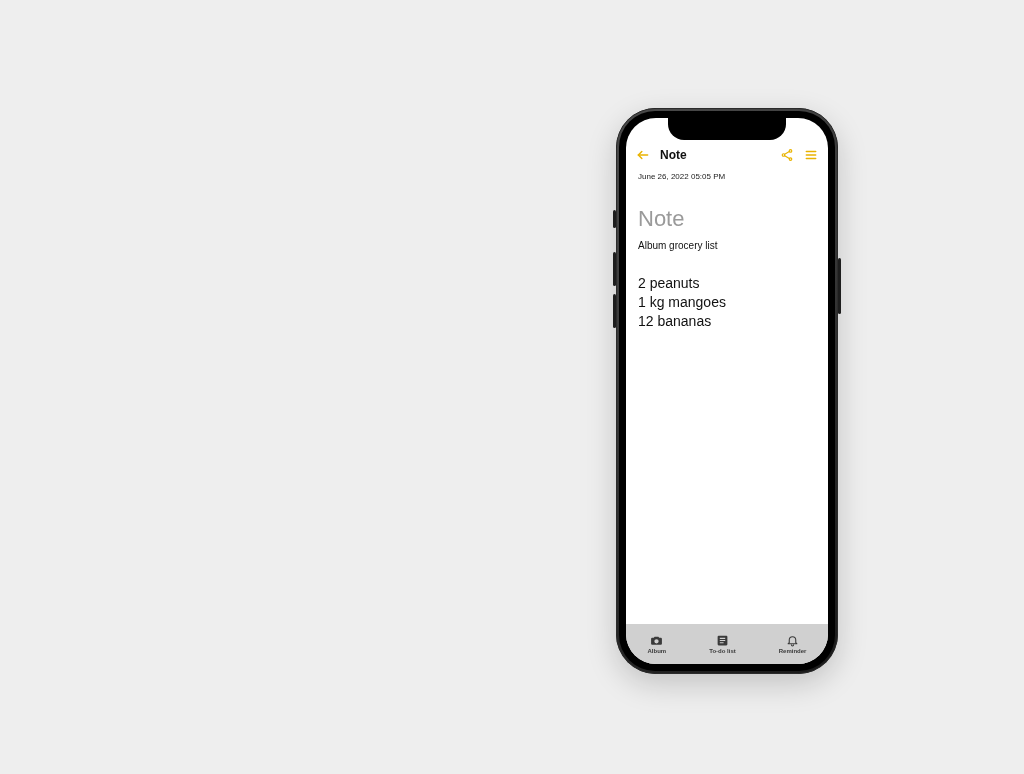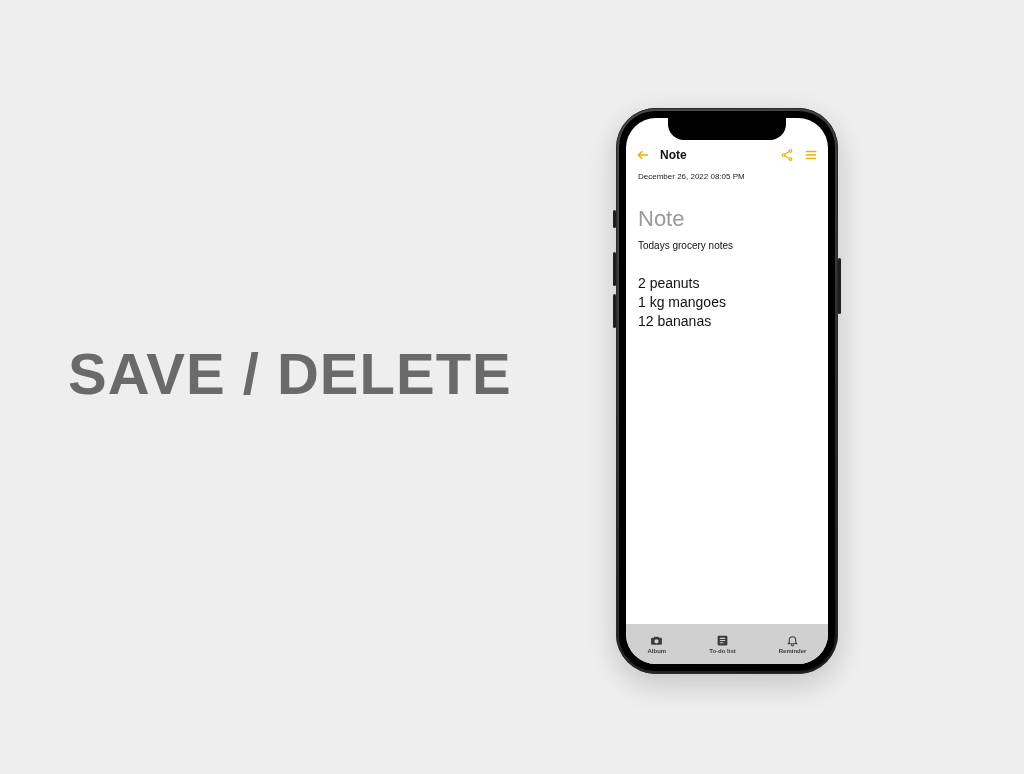--- a/index.html
+++ b/index.html
@@ -177,21 +177,20 @@
     gap: 1px;
     color: #3a3a3a;
   }
   .nav-label { font-size: 6px; font-weight: 600; }
   .nav-ico { display: inline-flex; }
 </style>
 </head>
 <body>
 
 <div class="promo-text">
-  <div class="promo-heading">SAVE / DELETE</div>
 </div>
 
 <div class="phone-wrap">
   <div class="phone-frame"></div>
   <div class="phone-edge"></div>
   <div class="phone-bezel"></div>
   <div class="side-btn mute"></div>
   <div class="side-btn vol1"></div>
   <div class="side-btn vol2"></div>
   <div class="side-btn pwr"></div>
@@ -220,25 +219,25 @@
         <span class="act-ico">
           <svg width="14" height="14" viewBox="0 0 24 24" fill="none" stroke="currentColor" stroke-width="2.6" stroke-linecap="round">
               <line x1="4" y1="6" x2="20" y2="6"></line>
               <line x1="4" y1="12" x2="20" y2="12"></line>
               <line x1="4" y1="18" x2="20" y2="18"></line>
             </svg>
         </span>
       </div>
     </div>
 
-    <div class="timestamp">December 26, 2022 08:05 PM</div>
+    <div class="timestamp">June 26, 2022 05:05 PM</div>
 
 
     <div class="note-title">Note</div>
-    <div class="note-subject">Todays grocery notes</div>
+    <div class="note-subject">Album grocery list</div>
     <div class="note-body">2 peanuts
 1 kg mangoes
 12 bananas</div>
 
     <div class="bottom-nav">
       <div class="nav-item">
         <span class="nav-ico">
           <svg width="13" height="13" viewBox="0 0 24 24" fill="currentColor">
               <path d="M20 7h-3l-1.5-2h-7L7 7H4a2 2 0 0 0-2 2v9a2 2 0 0 0 2 2h16a2 2 0 0 0 2-2V9a2 2 0 0 0-2-2zM12 17.5A4 4 0 1 1 12 9.5a4 4 0 0 1 0 8z"></path>
             </svg>

